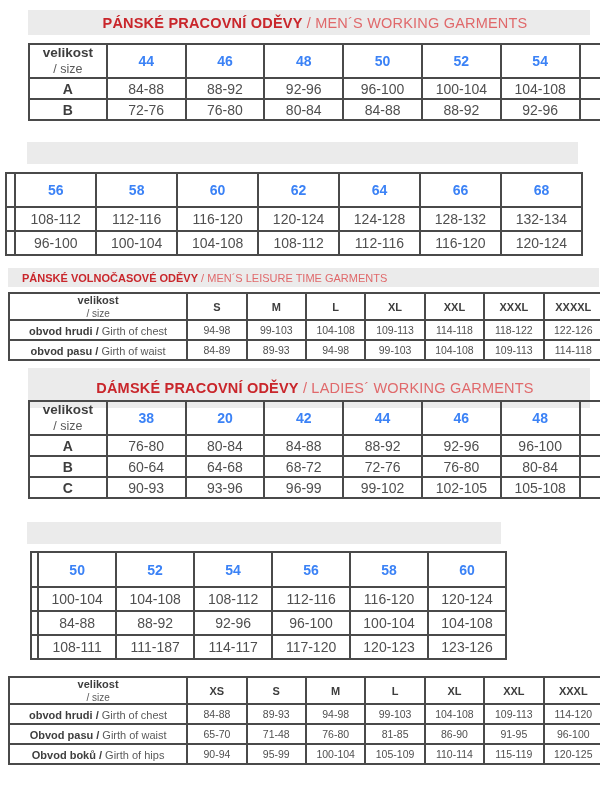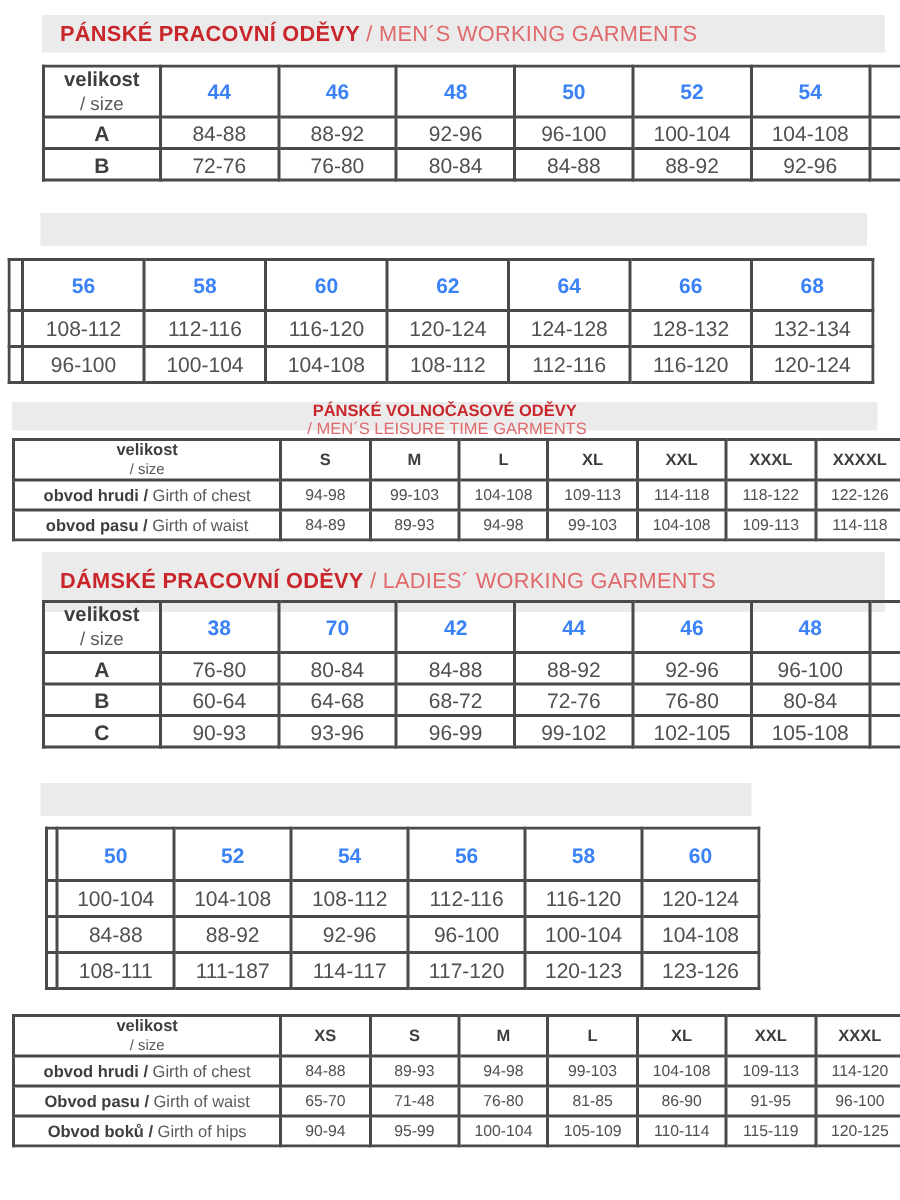--- a/index.html
+++ b/index.html
@@ -1,23 +1,23 @@
 <!DOCTYPE html>
 <html><head>
 <meta charset="utf-8">
 <style>
   html,body{margin:0;padding:0;background:#fff;}
   body{width:600px;height:800px;font-family:"Liberation Sans",sans-serif;}
   .page{position:relative;width:600px;height:800px;overflow:hidden;background:#fff;}
 
   .band{position:absolute;background:#ebebeb;display:flex;align-items:center;}
-  .title-band{font-size:14.5px;letter-spacing:.2px;padding-left:12px;}
+  .title-band{font-size:14.5px;letter-spacing:.2px;padding-left:12px;justify-content:center;}
   .title-band .cs{color:#c9262b;font-weight:bold;white-space:pre;}
   .title-band .en{color:#e0696b;white-space:pre;}
-  .leisure-band{font-size:11px;flex-direction:column;}
+  .leisure-band{font-size:11px;padding-left:14px;}
   .leisure-band .cs{color:#c9262b;font-weight:bold;white-space:pre;}
   .leisure-band .en{color:#e0696b;white-space:pre;}
 
   .tablewrap{position:absolute;overflow:hidden;}
   table{border-collapse:collapse;table-layout:fixed;}
   td{border:2px solid #4a4a4a;text-align:center;vertical-align:middle;
      overflow:hidden;padding:0;}
   td.sliver{font-size:1px;}
 
   table.big td.sizehead{font-size:14px;font-weight:bold;color:#3b82f6;}
@@ -214,21 +214,21 @@
           <col style="width: 77px;">
           <col style="width: 60px;">
         </colgroup>
         <tbody>
           <tr style="height: 34px;">
             <td class="corner">
               <div class="l1">velikost</div>
               <div class="l2">/ size</div>
             </td>
             <td class="sizehead">38</td>
-            <td class="sizehead">70</td>
+            <td class="sizehead">20</td>
             <td class="sizehead">42</td>
             <td class="sizehead">44</td>
             <td class="sizehead">46</td>
             <td class="sizehead">48</td>
             <td class="sliver"></td>
           </tr>
           <tr style="height: 21px;">
             <td class="rowlabel">A</td>
             <td class="val">76-80</td>
             <td class="val">80-84</td>

